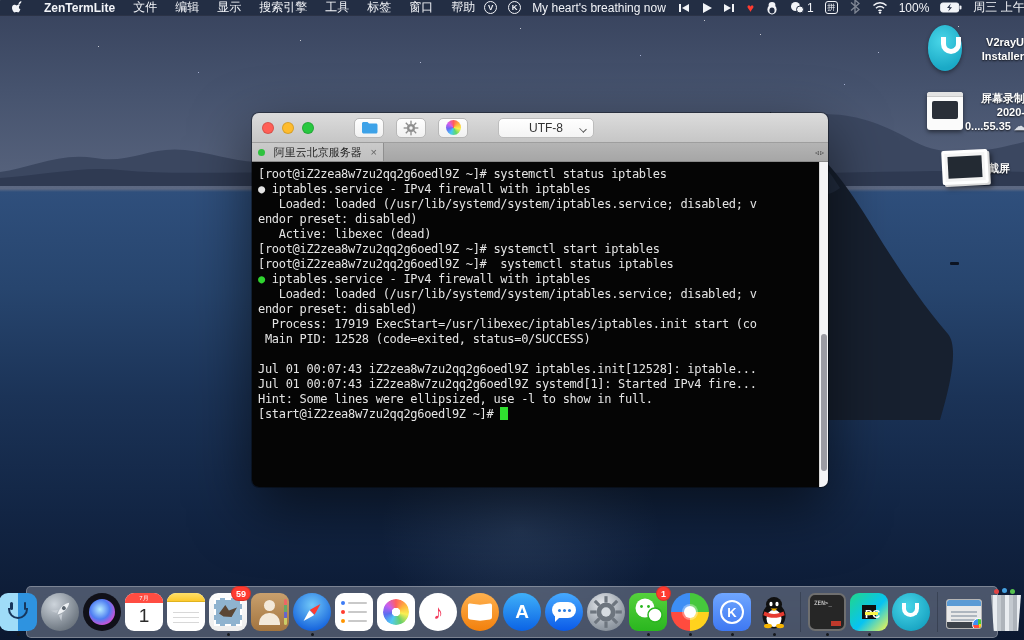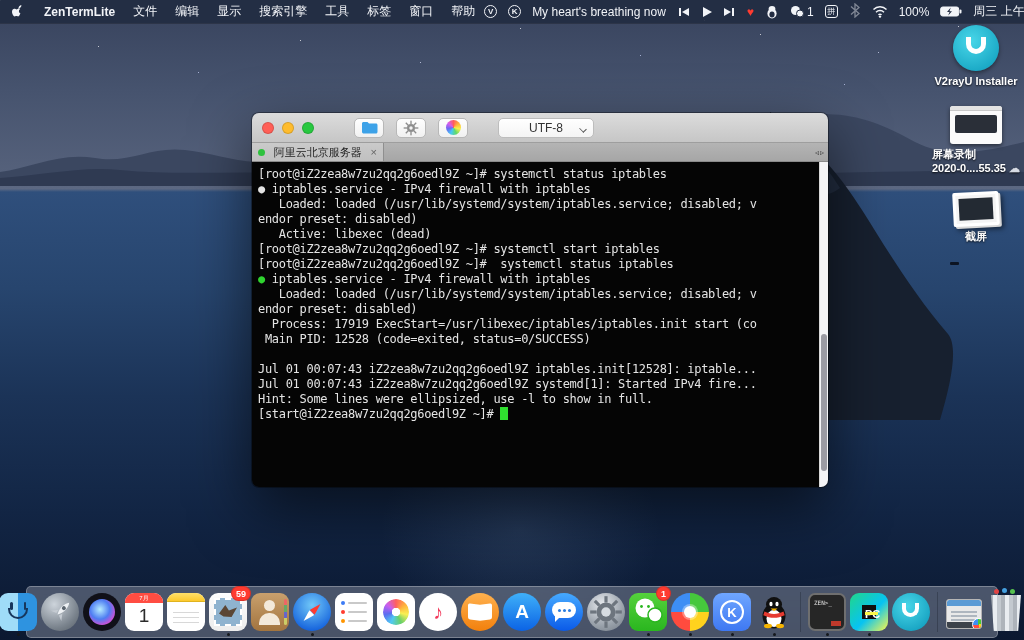--- a/index.html
+++ b/index.html
@@ -12,40 +12,40 @@
                #2f4f7c 30%, #27456e 45%, #1b3357 62%, #122544 80%, #0b1830 100%); }
   .stars { position:absolute; left:0; top:0; width:1px; height:1px; background:#fff; opacity:.7;
     box-shadow: 300px 40px #fff, 420px 62px #dfe6ff, 520px 28px #fff, 640px 55px #cfd8ff,
       760px 34px #fff, 878px 52px #dfe6ff, 958px 26px #fff, 198px 72px #cfd8ff, 98px 46px #fff,
       704px 20px #fff, 844px 84px #cfd8ff; }
   .moonglow { position:absolute; left:380px; top:420px; width:280px; height:220px; border-radius:50%;
     background:radial-gradient(closest-side, rgba(150,180,220,.14), rgba(150,180,220,0)); }
   svg.terrain { position:absolute; inset:0; }
 
   
-  .menubar { position:absolute; left:0; top:0; width:1024px; height:23px;
+  .menubar { position:absolute; left:0; top:0; width:1024px; height:15px;
     background:rgba(34,44,66,.92); display:flex; align-items:center; justify-content:space-between;
     color:#f2f4f8; font-size:12px; z-index:50; box-shadow:0 1px 0 rgba(0,0,0,.25); }
   .mb-left { display:flex; align-items:center; height:100%; }
   .mb-left .mitem { padding:0 9px; height:100%; display:flex; align-items:center; white-space:nowrap; }
   .mb-left .appname { font-weight:bold; }
   .mb-left .apple { padding:0 10px 0 12px; }
   .mb-right { display:flex; align-items:center; height:100%; gap:11px; padding-right:10px; }
   .sitem { display:flex; align-items:center; gap:3px; white-space:nowrap; height:100%; }
   .circ-glyph { width:13px; height:13px; border:1.2px solid #f2f4f8; border-radius:50%;
     font-size:8px; font-weight:bold; display:flex; align-items:center; justify-content:center; }
   .ime-glyph { width:13px; height:13px; border:1px solid #f2f4f8; border-radius:3px;
     font-size:8px; display:flex; align-items:center; justify-content:center; }
   .heart-glyph { color:#ff3b30; font-size:12px; line-height:1; }
   .dim { opacity:.45; }
 
   
   .desk-icons { position:absolute; left:928px; top:25px; width:96px; display:flex;
     flex-direction:column; align-items:center; z-index:5; }
-  .dicon { display:flex; flex-direction:column; align-items:center; margin-bottom:17px; text-align:left; }
+  .dicon { display:flex; flex-direction:row; align-items:center; margin-bottom:17px; text-align:right; }
   .dicon .dlabel { margin-top:4px; font-size:11px; font-weight:bold; color:#fff;
     text-shadow:0 1px 2px rgba(0,0,0,.8); line-height:1.25; }
   .v2-circle { width:46px; height:46px; border-radius:50%;
     background:radial-gradient(circle at 40% 35%, #49d6e8, #1aa9c6 75%); position:relative;
     box-shadow:0 2px 4px rgba(0,0,0,.4); }
   .v2-u { position:absolute; left:13px; top:12px; width:20px; height:17px;
     border:5px solid #fff; border-top:none; border-radius:0 0 11px 11px; }
   .recwin { width:52px; height:38px; background:#fbfbfb; border-radius:3px; position:relative;
     box-shadow:0 2px 4px rgba(0,0,0,.5); overflow:hidden; }
   .recwin .rbar { position:absolute; left:0; top:0; right:0; height:5px; background:#e3e3e3;

